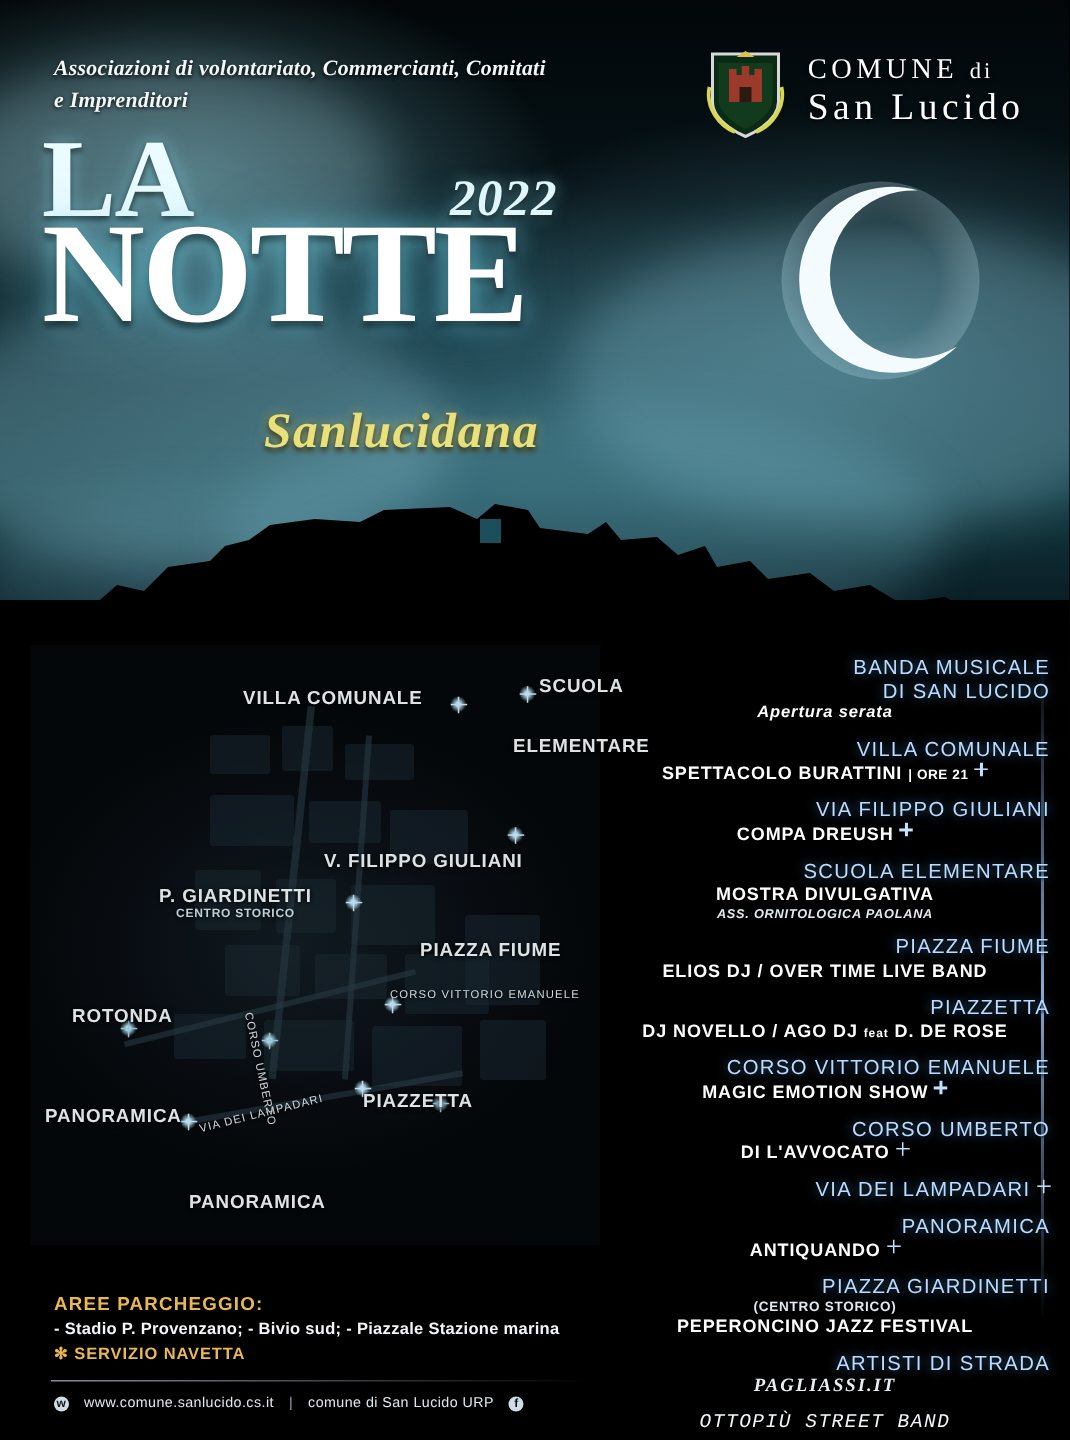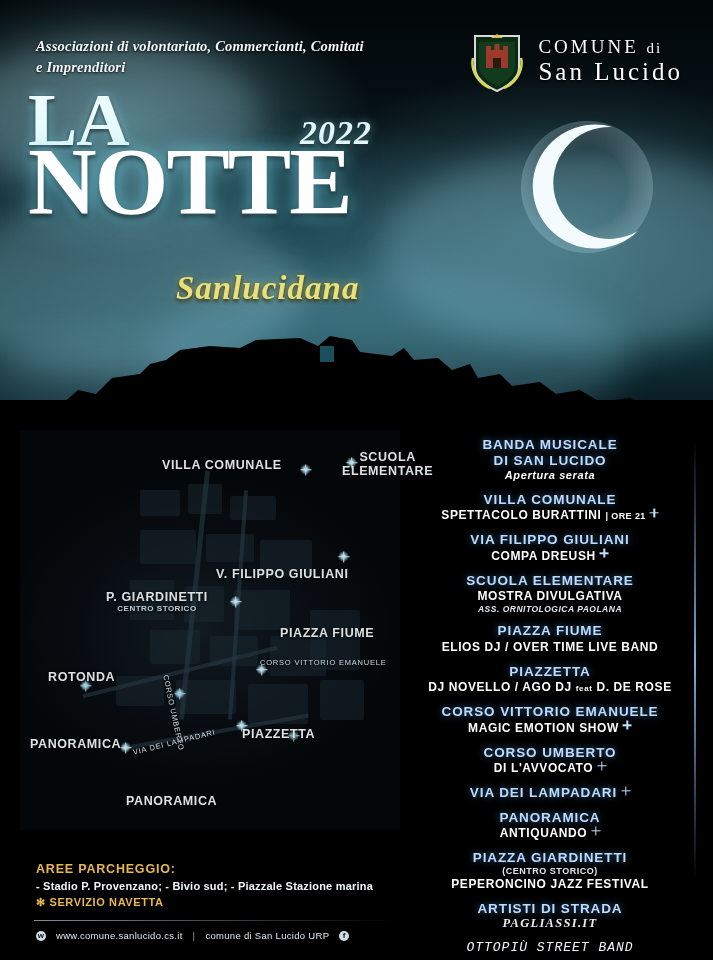--- a/index.html
+++ b/index.html
@@ -117,22 +117,22 @@
     position:absolute;font-size:7.5px;letter-spacing:.8px;color:#dfeaef;
     text-shadow:0 1px 2px #000;white-space:nowrap;
   }
 
   
   .program{
     position:absolute;left:400px;top:437px;width:300px;text-align:center;
   }
   .prg{margin-bottom:9px;}
   .prg .ttl{
-    font-size:13.5px;font-weight:bold;letter-spacing:.9px;color:#bcdcff;
-    text-shadow:0 0 7px rgba(90,160,230,.65),0 1px 2px #000;line-height:1.15;
+    font-size:13.5px;font-weight:normal;letter-spacing:.9px;color:#bcdcff;
+    text-shadow:0 0 7px rgba(90,160,230,.65),0 1px 2px #000;line-height:1.15;text-align:right;
   }
   .prg .sub{
     font-size:12px;font-weight:bold;letter-spacing:.6px;color:#fdfdfd;
     text-shadow:0 1px 2px #000;line-height:1.25;margin-top:1px;
   }
   .prg .sub2{
     font-size:8.5px;font-weight:bold;font-style:italic;letter-spacing:.5px;color:#dfe9ef;margin-top:0px;
   }
   .prg .ora{font-size:9px;font-weight:bold;letter-spacing:.4px;}
   .prg .feat{font-size:8px;font-weight:bold;}
@@ -276,21 +276,21 @@
     <div class="star" style="left:318px;top:121px;"></div>
     <div class="star" style="left:210px;top:166px;"></div>
     <div class="star" style="left:236px;top:234px;"></div>
     <div class="star" style="left:216px;top:290px;"></div>
     <div class="star" style="left:100px;top:312px;"></div>
     <div class="star d" style="left:154px;top:258px;"></div>
     <div class="star d" style="left:268px;top:300px;"></div>
     <div class="star d" style="left:60px;top:250px;"></div>
 
     <div class="maplbl" style="left:142px;top:28px;"><span>VILLA COMUNALE</span></div>
-    <div class="maplbl" style="left:322px;top:20px;text-align:center;"><span>SCUOLA</span><span class="sub" style="font-size:12.5px;letter-spacing:.6px;color:#f0f6f8;">ELEMENTARE</span></div>
+    <div class="maplbl" style="left:322px;top:20px;text-align:center;"><span>SCUOLA</span><span class="sub" style="font-size:12.5px;letter-spacing:.6px;color:#f0f6f8;margin-top:26px;">ELEMENTARE</span></div>
     <div class="maplbl" style="left:196px;top:113px;margin-top:24px;"><span>V. FILIPPO GIULIANI</span></div>
     <div class="maplbl" style="left:86px;top:160px;text-align:center;"><span>P. GIARDINETTI</span><span class="sub">CENTRO STORICO</span></div>
     <div class="maplbl" style="left:260px;top:196px;"><span>PIAZZA FIUME</span></div>
     <div class="maplbl" style="left:28px;top:240px;"><span>ROTONDA</span></div>
     <div class="maplbl" style="left:222px;top:297px;"><span>PIAZZETTA</span></div>
     <div class="maplbl" style="left:10px;top:307px;"><span>PANORAMICA</span></div>
     <div class="maplbl" style="left:106px;top:364px;"><span>PANORAMICA</span></div>
 
     <div class="rdlbl" style="left:240px;top:228px;"><span>CORSO VITTORIO EMANUELE</span></div>
     <div class="rdlbl" style="left:150px;top:244px;transform:rotate(78deg);transform-origin:left top;"><span>CORSO UMBERTO</span></div>

